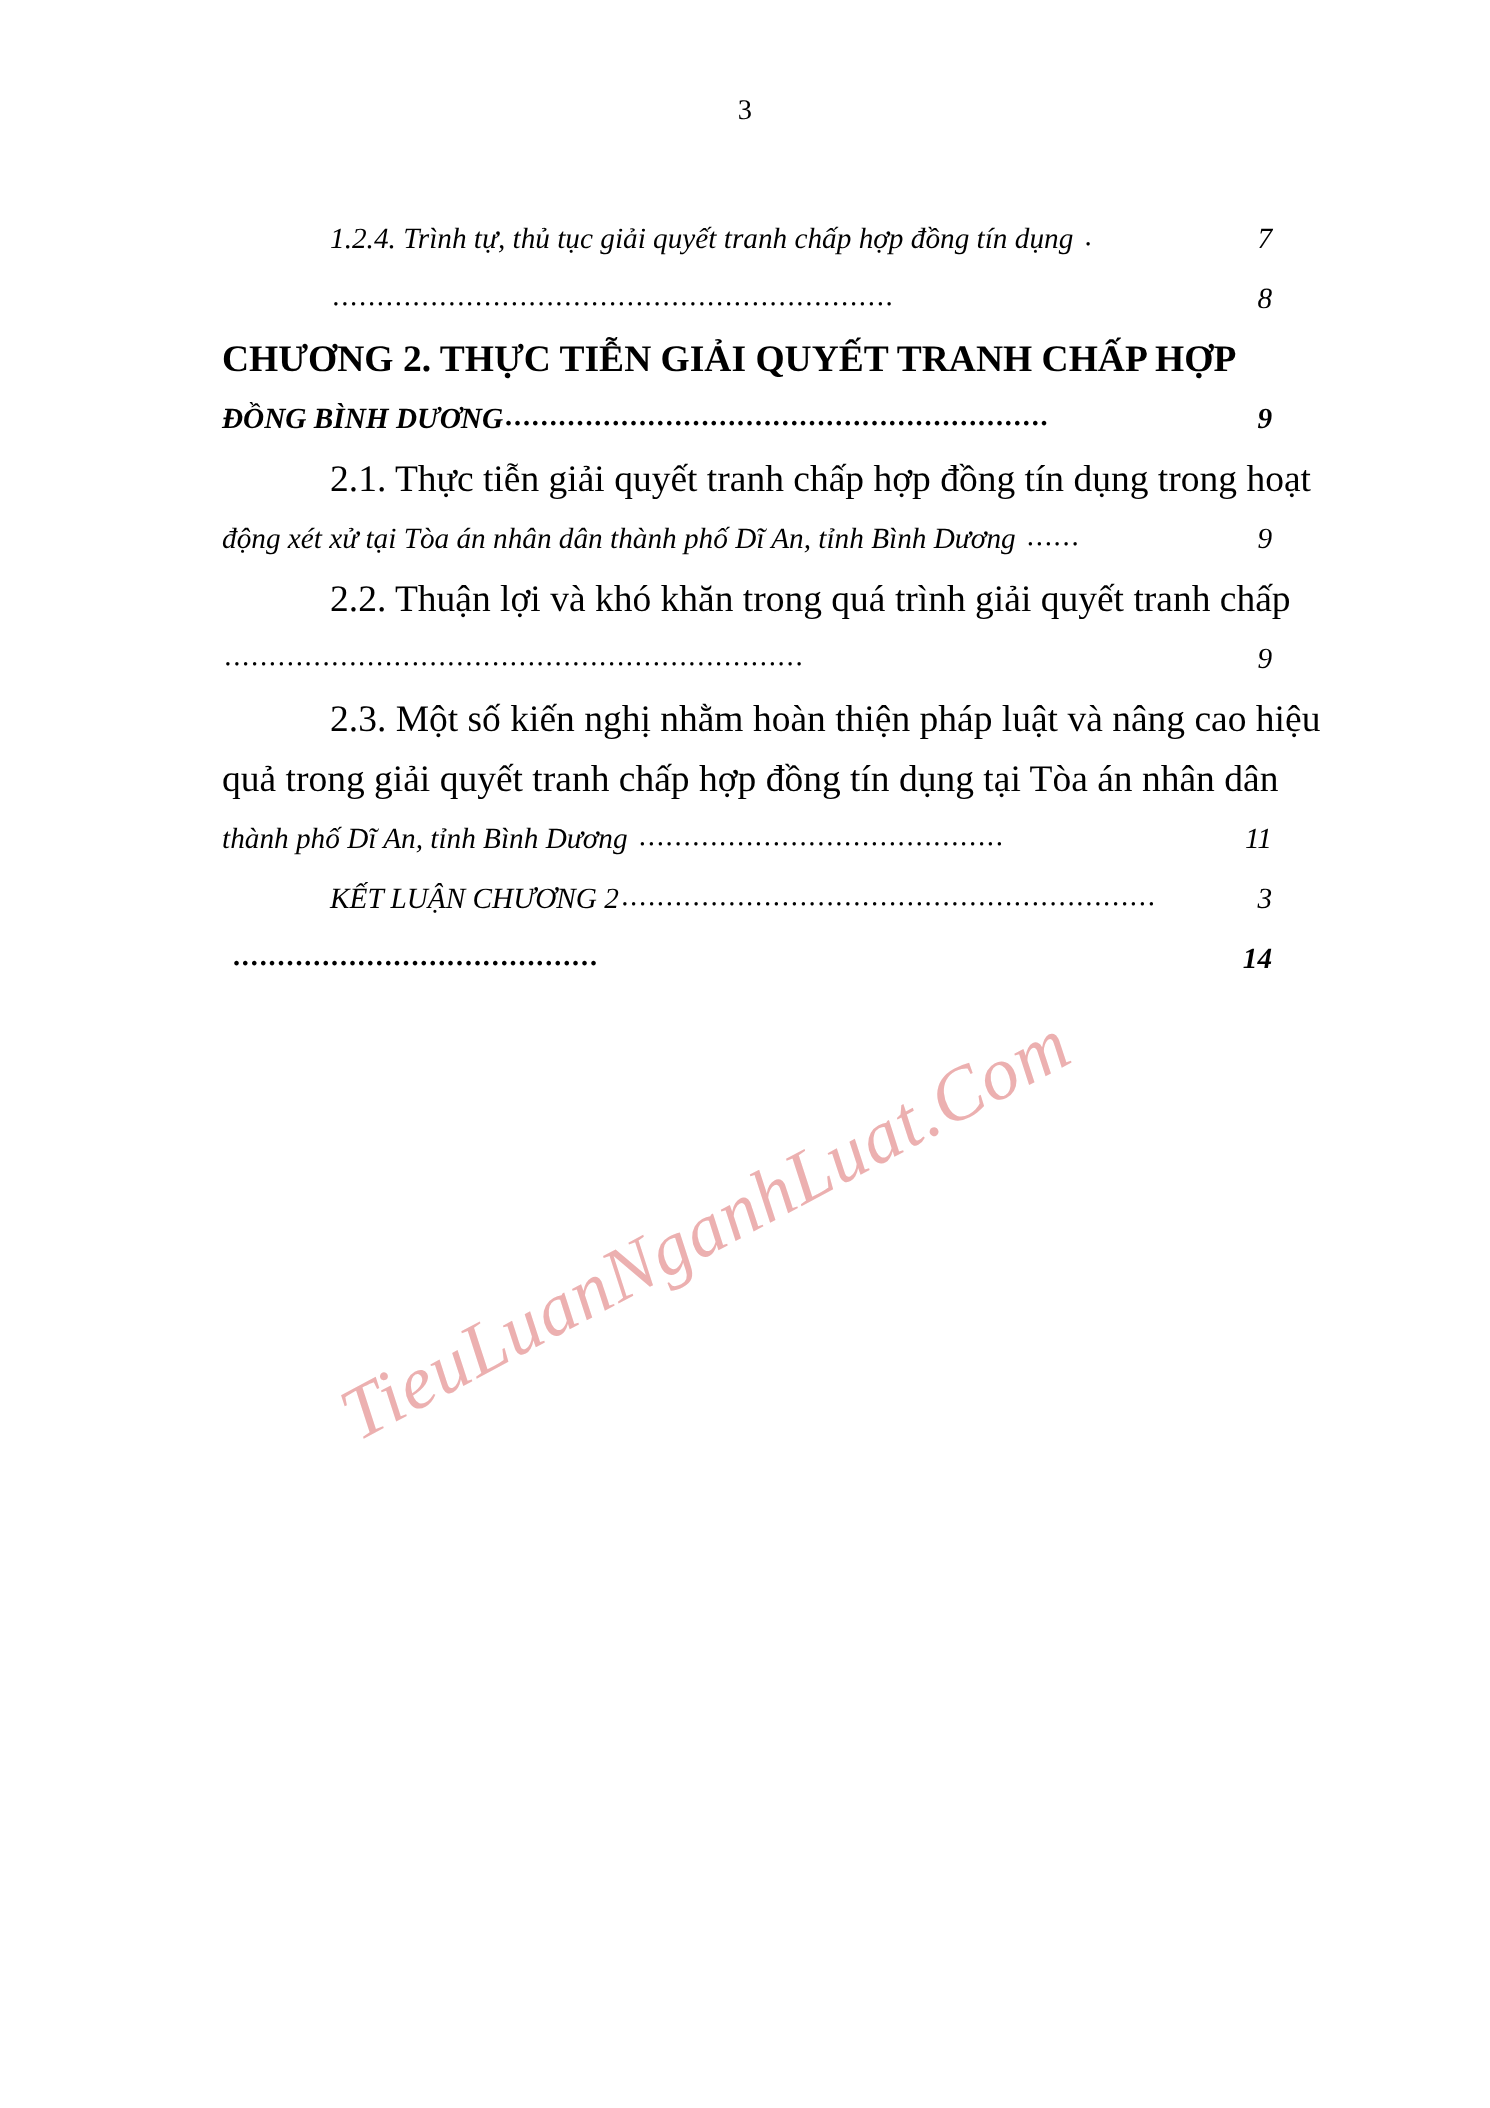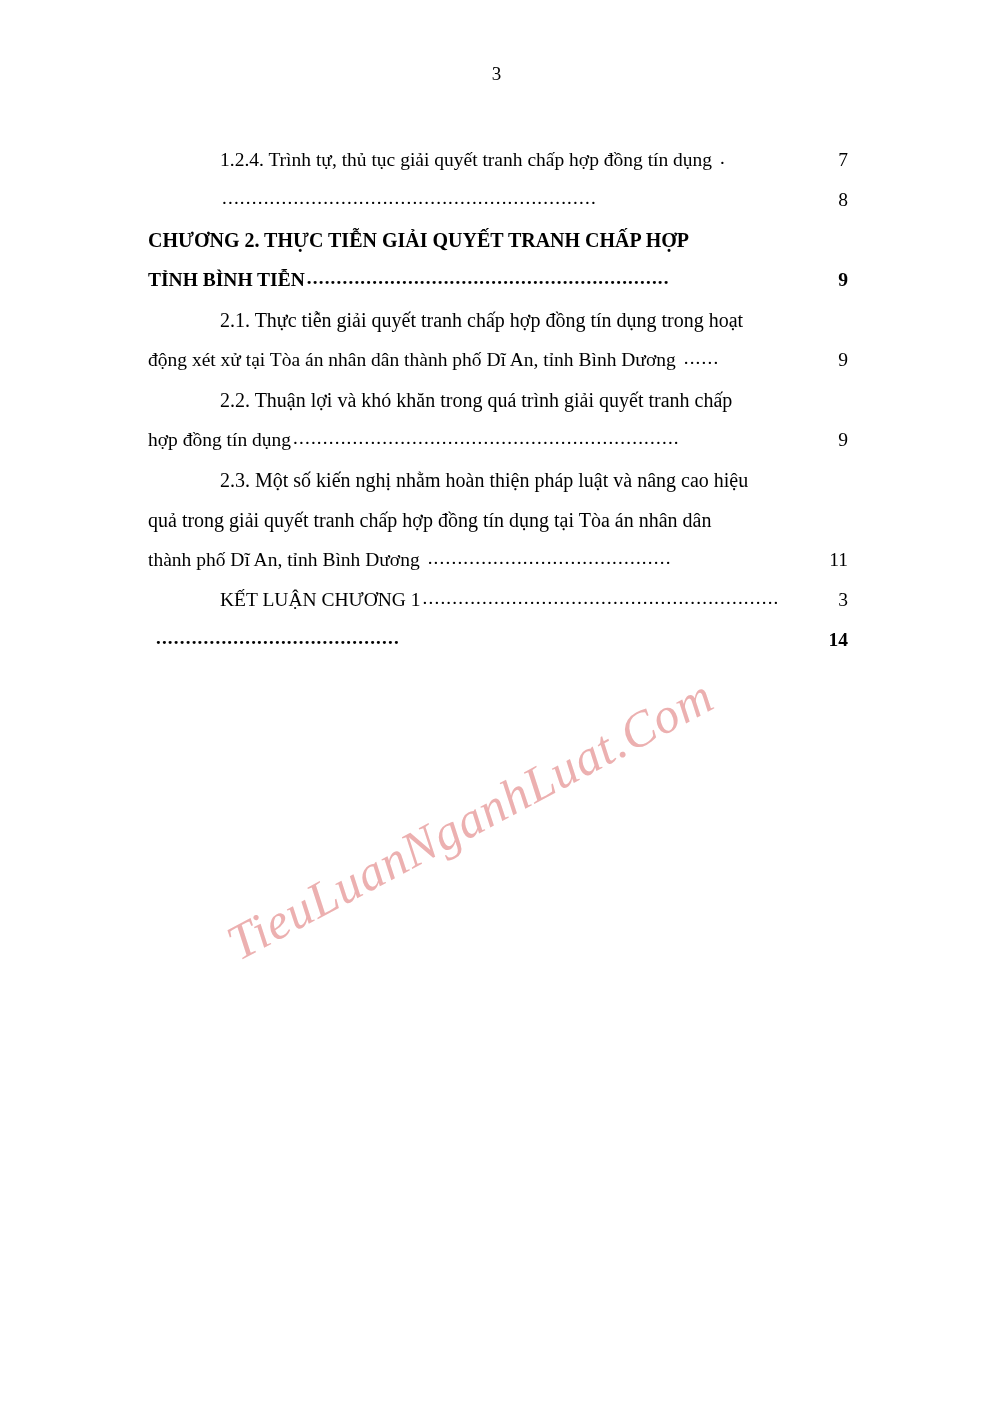--- a/index.html
+++ b/index.html
@@ -35,20 +35,21 @@
     top: 140px;
     left: 148px;
     width: 700px;
   }
   .toc-entry {
     display: flex;
     align-items: flex-start;
     font-size: 19.5px;
     line-height: 40px;
     white-space: nowrap;
+    font-style: italic;
   }
   .toc-entry .txt {
     flex: 0 0 auto;
   }
   .toc-entry .dots {
     flex: 1 1 auto;
     overflow: hidden;
     white-space: nowrap;
     margin: 0 2px 0 2px;
     letter-spacing: 1.2px;
@@ -62,21 +63,21 @@
     min-width: 26px;
   }
   .indent {
     padding-left: 72px;
   }
   .bold {
     font-weight: bold;
   }
   .just-line {
     display: flex;
-    font-size: 20px;
+    font-size: 25px;
     line-height: 40px;
   }
   .just-line .seg { white-space: pre; }
   .just-line.spread { justify-content: space-between; }
   .watermark {
     position: absolute;
     left: 150px;
     top: 790px;
     width: 640px;
     text-align: center;
@@ -110,21 +111,21 @@
     <div class="toc-entry indent">
       <span class="dots">...............................................................</span>
       <span class="pg">8</span>
     </div>
 
     <div>
       <div class="just-line spread bold">
         <span class="seg">CHƯƠNG 2. THỰC TIỄN GIẢI QUYẾT TRANH CHẤP HỢP</span>
       </div>
       <div class="toc-entry bold">
-        <span class="txt">TỈNH BÌNH TIỄN</span>
+        <span class="txt">ĐỒNG BÌNH DƯƠNG</span>
         <span class="dots">.............................................................</span>
         <span class="pg">9</span>
       </div>
     </div>
 
     <div>
       <div class="just-line" style="padding-left:72px;">
         <span class="seg">2.1. Thực tiễn giải quyết tranh chấp hợp đồng tín dụng trong hoạt</span>
       </div>
       <div class="toc-entry">
@@ -132,42 +133,41 @@
         <span class="dots">&nbsp;......</span>
         <span class="pg">9</span>
       </div>
     </div>
 
     <div>
       <div class="just-line" style="padding-left:72px;">
         <span class="seg">2.2. Thuận lợi và khó khăn trong quá trình giải quyết tranh chấp</span>
       </div>
       <div class="toc-entry">
-        <span class="txt">hợp đồng tín dụng</span>
         <span class="dots">.................................................................</span>
         <span class="pg">9</span>
       </div>
     </div>
 
     <div>
       <div class="just-line" style="padding-left:72px;">
         <span class="seg">2.3. Một số kiến nghị nhằm hoàn thiện pháp luật và nâng cao hiệu</span>
       </div>
       <div class="just-line">
         <span class="seg">quả trong giải quyết tranh chấp hợp đồng tín dụng tại Tòa án nhân dân</span>
       </div>
       <div class="toc-entry">
         <span class="txt">thành phố Dĩ An, tỉnh Bình Dương</span>
         <span class="dots">&nbsp;.........................................</span>
         <span class="pg">11</span>
       </div>
     </div>
 
     <div class="toc-entry indent">
-      <span class="txt">KẾT LUẬN CHƯƠNG 1</span>
+      <span class="txt">KẾT LUẬN CHƯƠNG 2</span>
       <span class="dots">............................................................</span>
       <span class="pg">3</span>
     </div>
 
 
     <div class="toc-entry bold">
       <span class="dots">&nbsp;.........................................</span>
       <span class="pg">14</span>
     </div>
 

